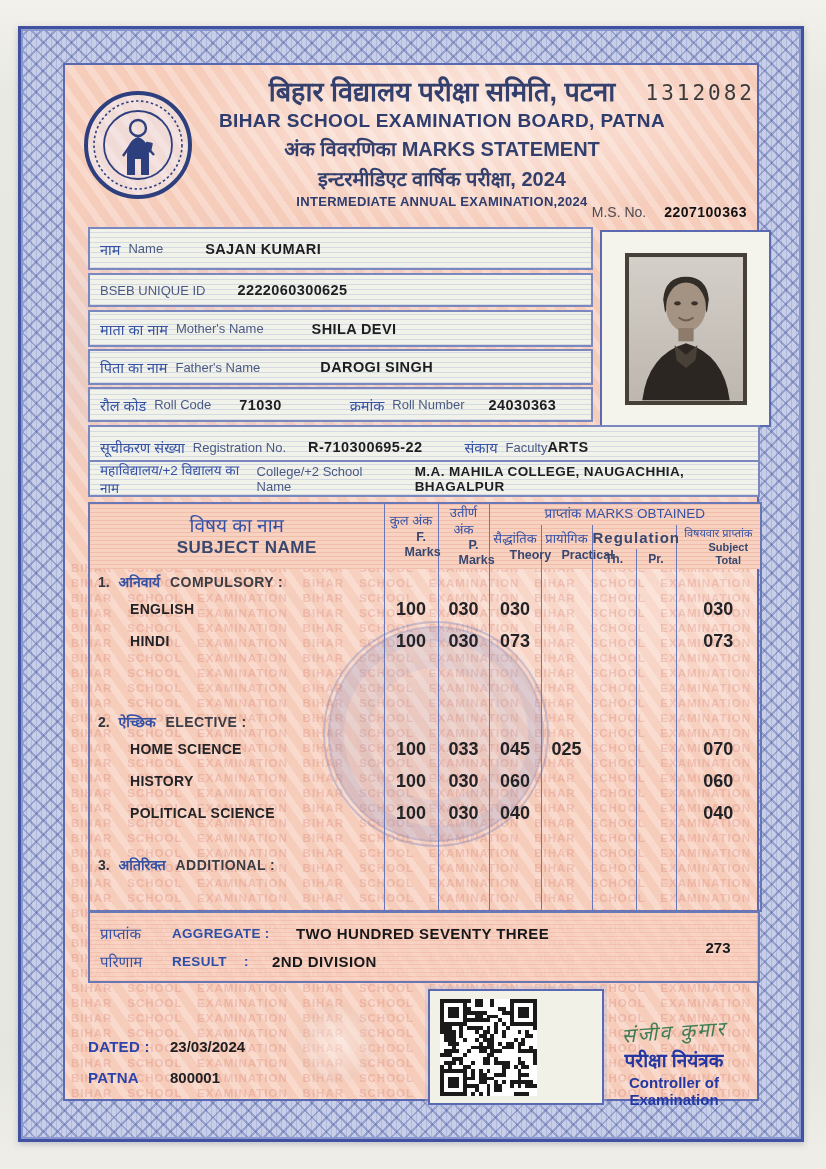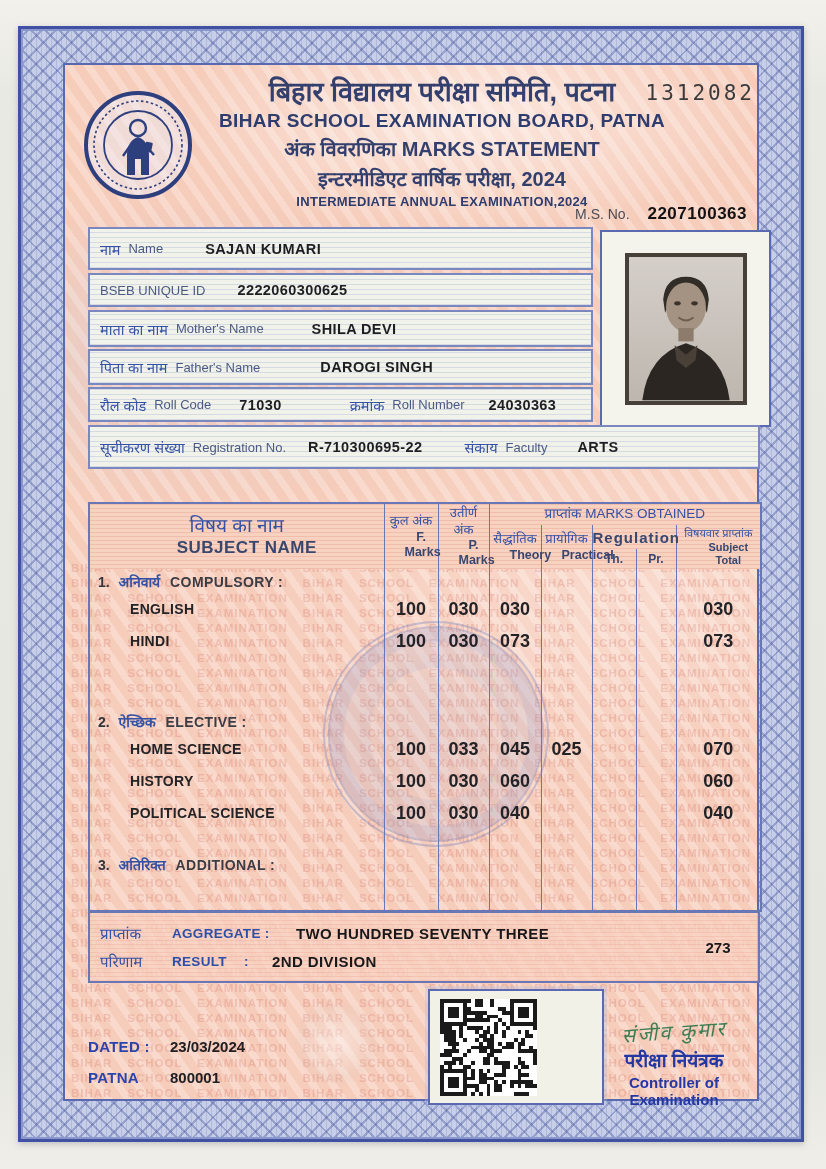--- a/index.html
+++ b/index.html
@@ -63,21 +63,21 @@
     position:absolute;right:2px;top:16px;z-index:2;
     font-family:"DejaVu Sans Mono", monospace;font-size:21px;letter-spacing:3px;color:#3b3b3d;
   }
   .titles{position:relative;z-index:1;text-align:center;padding:13px 8px 0 70px;color:var(--navy);}
   .t-hi{font-size:27px;font-weight:bold;color:#333f6d;line-height:1.1;}
   .t-en{font-size:19px;font-weight:bold;letter-spacing:.4px;color:#2e3c6e;margin-top:2px;}
   .t-stmt{font-size:20px;font-weight:bold;color:#333f6d;margin-top:3px;}
   .t-exhi{font-size:20px;font-weight:bold;color:#333f6d;margin-top:3px;}
   .t-exen{font-size:13px;font-weight:bold;letter-spacing:.3px;color:#2e3c6e;margin-top:2px;}
   .msrow{position:absolute;top:139px;right:10px;z-index:2;font-size:14px;color:#4c4c55;}
-  .msrow b{color:#121214;font-size:17px;margin-left:14px;letter-spacing:.5px;}
+  .msrow b{color:#121214;font-size:14px;margin-left:14px;letter-spacing:.5px;}
   
   .fieldrow{
     position:absolute;left:23px;z-index:1;display:flex;align-items:center;
     background:repeating-linear-gradient(0deg, rgba(130,150,205,.26) 0 1px, rgba(0,0,0,0) 1px 5px), #f1f2ea;
     border:2px solid #7b88c0;padding:0 10px;width:505px;
   }
   .fieldrow.wide{width:672px;}
   .lbl-hi{color:var(--blue-label);font-size:14.5px;}
   .lbl-en{color:var(--slate);font-size:13px;margin-left:8px;}
   .fval{color:var(--ink);font-weight:bold;font-size:14.5px;letter-spacing:.4px;}
@@ -241,23 +241,28 @@
       <span class="lbl-en">Roll Number</span>
       <span class="fval" style="margin-left:24px">24030363</span>
     </div>
 
     <div class="fieldrow wide row-reg">
       <span class="lbl-hi">सूचीकरण संख्या</span>
       <span class="lbl-en">Registration No.</span>
       <span class="fval" style="margin-left:22px">R-710300695-22</span>
       <span class="lbl-hi" style="margin-left:42px">संकाय</span>
       <span class="lbl-en">Faculty</span>
-      <span class="fval" style="margin-left:30px">ARTS</span>
-    </div>
-
+      <span class="fval" style="">ARTS</span>
+    </div>
+
+    <div class="fieldrow wide row-college">
+      <span class="lbl-hi" style="font-size:13.5px">महाविद्यालय/+2 विद्यालय का नाम</span>
+      <span class="lbl-en">College/+2 School Name</span>
+      <span class="fval" style="margin-left:26px;font-size:13.5px">M.A. MAHILA COLLEGE, NAUGACHHIA, BHAGALPUR</span>
+    </div>
 
     <table class="mtable">
       <colgroup>
         <col style="width:295px">
           <col style="width:54px">
           <col style="width:51px">
           <col style="width:52px">
         <col style="width:51px">
           <col style="width:44px">
           <col style="width:40px">

